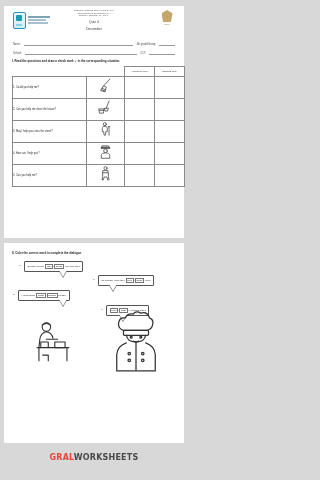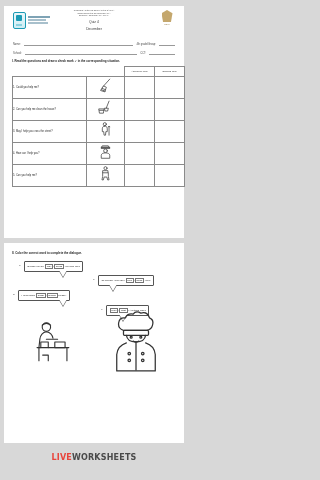--- a/index.html
+++ b/index.html
@@ -379,16 +379,16 @@
           <circle cx="34" cy="44" r="1.3"></circle>
           <circle cx="34" cy="51" r="1.3"></circle>
         </svg>
       </div>
 
     </div>
 
   </div>
 
   <div class="wm">
-    <span class="live">LIVE</span><span class="work">WORKSHEETS</span>
+    <span class="live">GRAL</span><span class="work">WORKSHEETS</span>
   </div>
 
 </div>
 
 </body></html>

